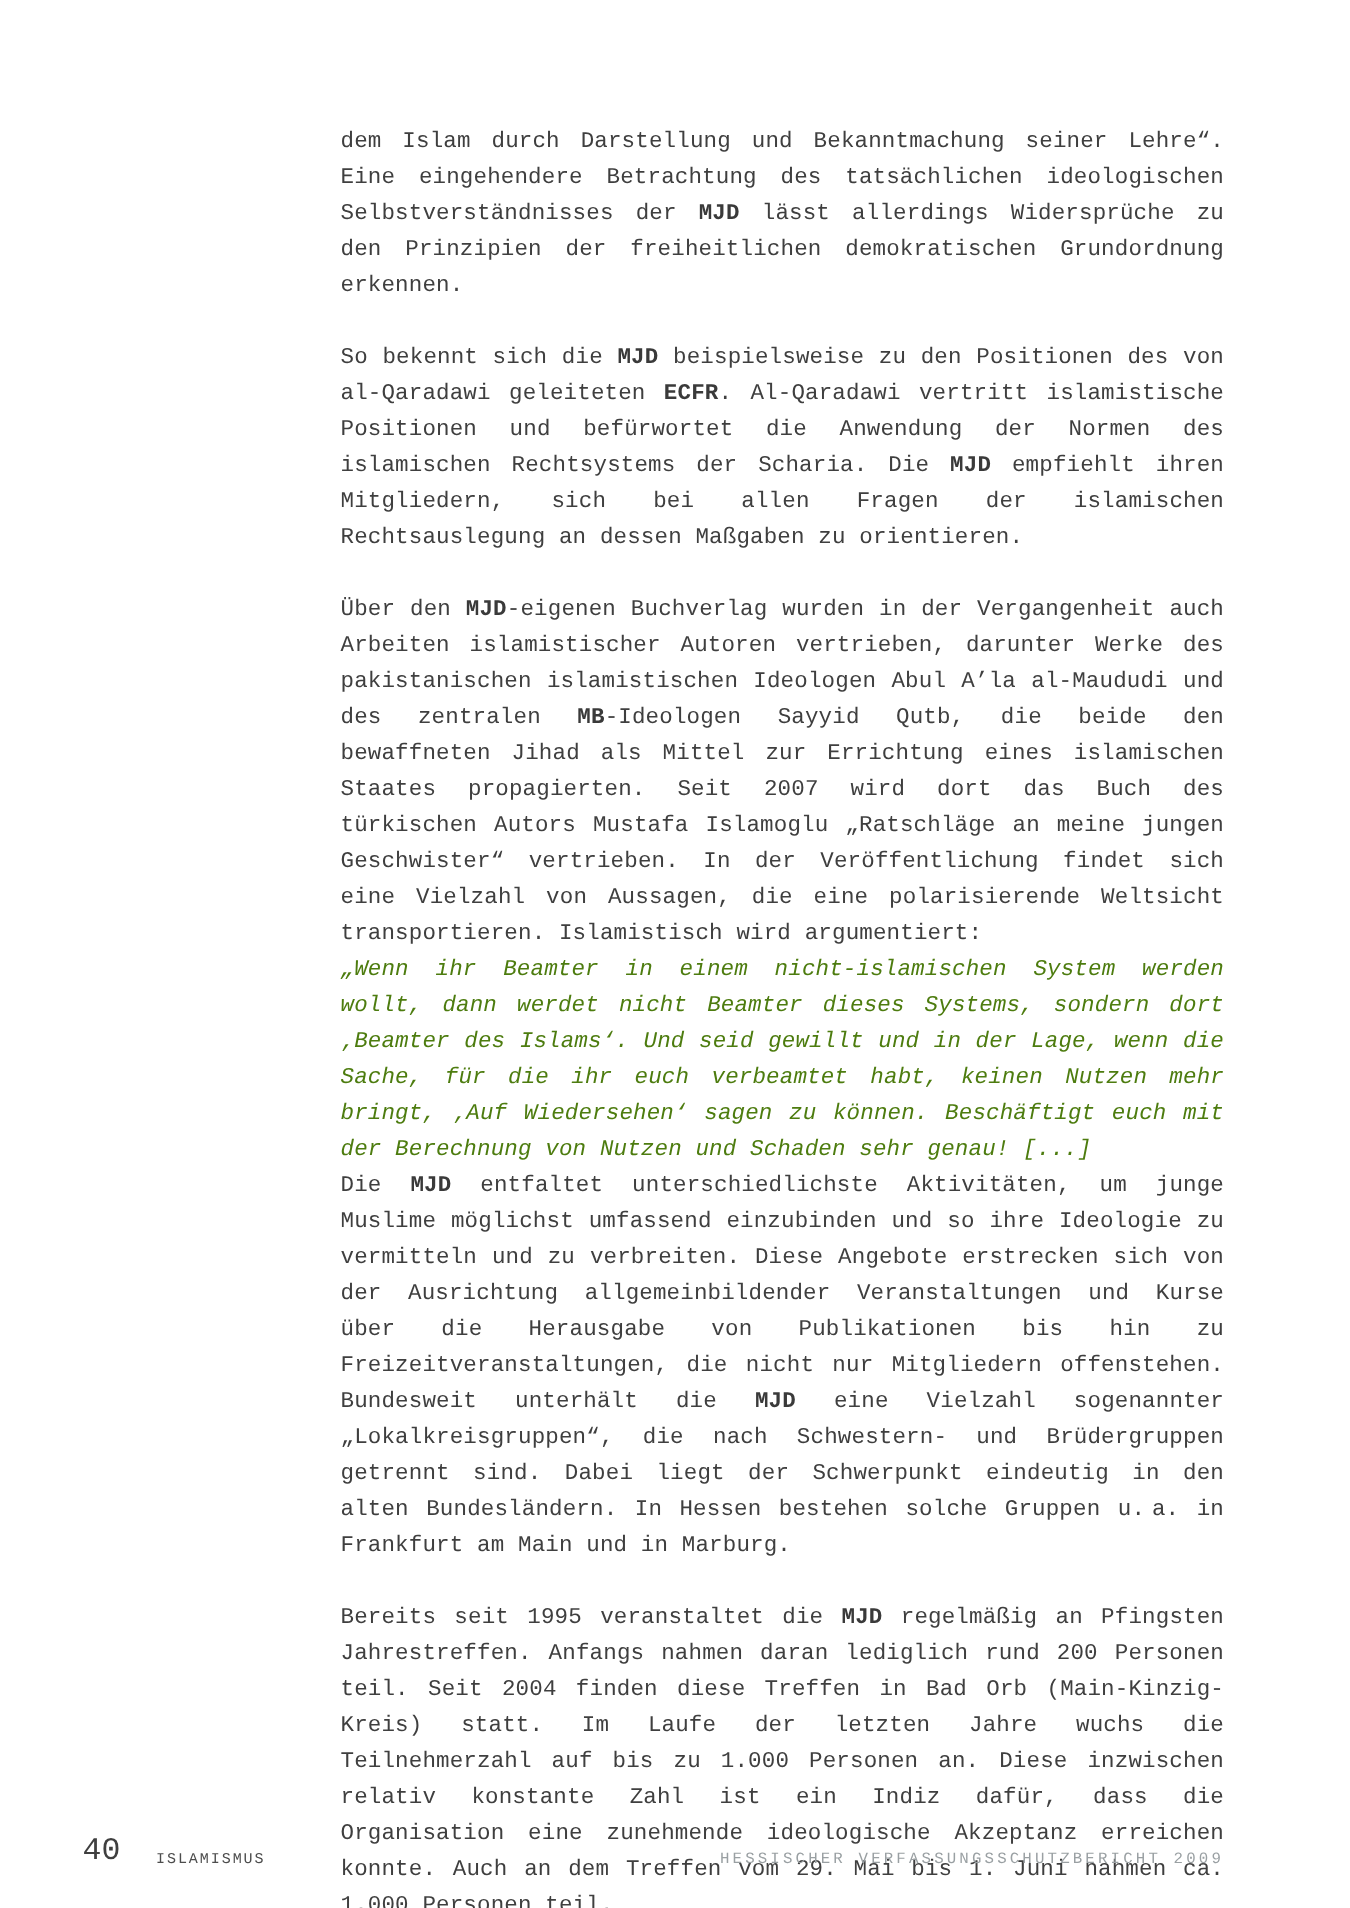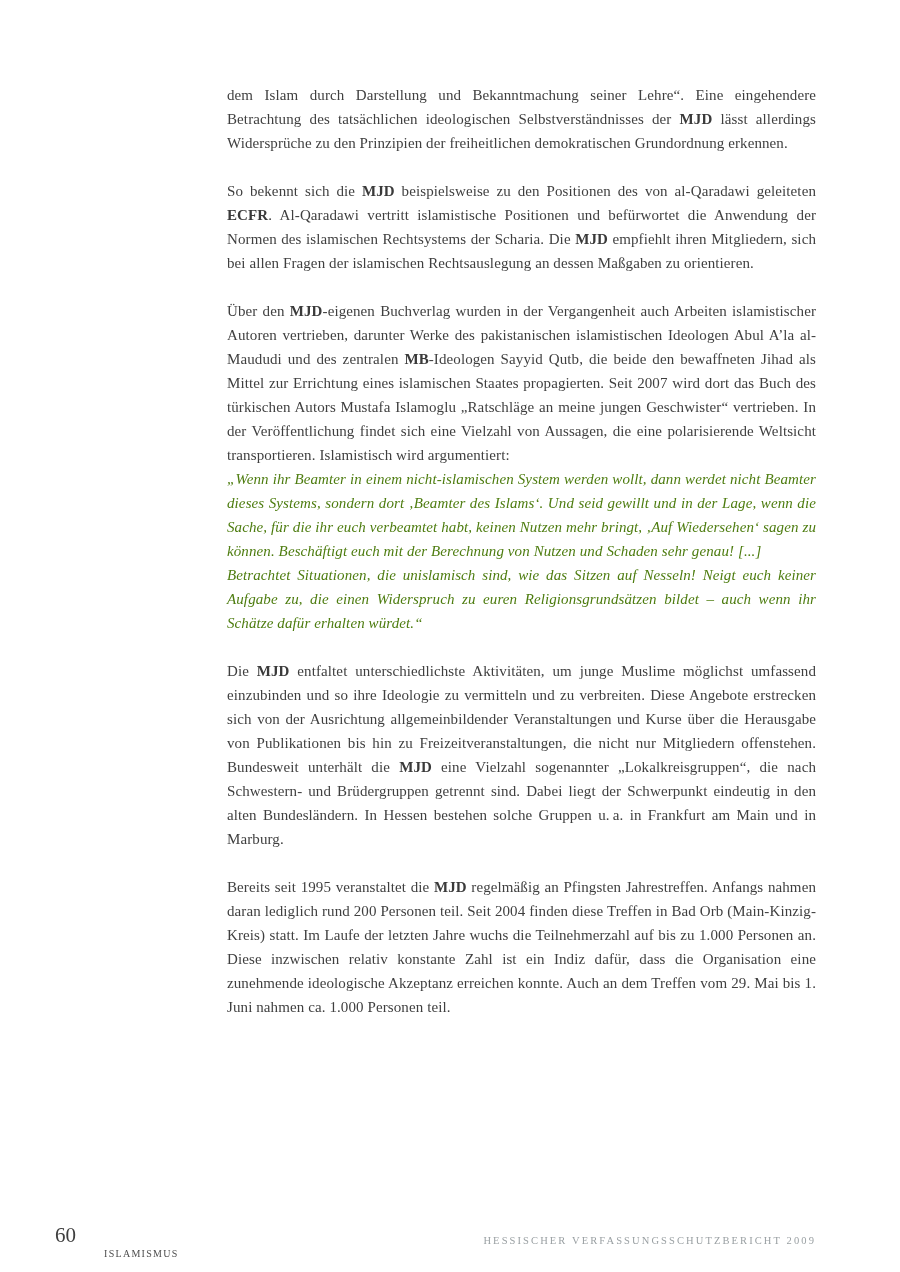--- a/index.html
+++ b/index.html
@@ -6,21 +6,21 @@
     margin: 0;
     padding: 0;
     background: #ffffff;
   }
   .page {
     position: relative;
     width: 900px;
     height: 1272px;
     background: #ffffff;
     overflow: hidden;
-    font-family: Liberation Serif, serif;
+    font-family: Liberation Mono, monospace;
   }
   .content {
     position: absolute;
     left: 227px;
     top: 83px;
     width: 589px;
     color: #3f3f3f;
     font-size: 15px;
     line-height: 24px;
     text-align: justify;
@@ -60,21 +60,20 @@
     line-height: 24px;
   }
   .section-label {
     position: absolute;
     left: 104px;
     top: 17px;
     font-size: 10px;
     letter-spacing: 1.3px;
     color: #4d4d4d;
     line-height: 12px;
-    margin-top: 13px;
   }
   .report-title {
     position: absolute;
     right: 84px;
     top: 16px;
     font-size: 10.5px;
     letter-spacing: 2.1px;
     color: #9aa0a3;
     line-height: 13px;
     text-align: center;
@@ -84,24 +83,23 @@
 <body>
 
 <div class="page">
 
   <main class="content" id="content">
 
   <p class="body">dem Islam durch Darstellung und Bekanntmachung seiner Lehre“. Eine eingehendere Betrachtung des tatsächlichen ideologischen Selbstverständnisses der <strong>MJD</strong> lässt allerdings Widersprüche zu den Prinzipien der freiheitlichen demokratischen Grundordnung erkennen.</p>
       <p class="body">So bekennt sich die <strong>MJD</strong> beispielsweise zu den Positionen des von al-Qaradawi geleiteten <strong>ECFR</strong>. Al-Qaradawi vertritt islamistische Positionen und befürwortet die Anwendung der Normen des islamischen Rechtsystems der Scharia. Die <strong>MJD</strong> empfiehlt ihren Mitgliedern, sich bei allen Fragen der islamischen Rechtsauslegung an dessen Maßgaben zu orientieren.</p>
       <p class="body no-gap">Über den <strong>MJD</strong>-eigenen Buchverlag wurden in der Vergangenheit auch Arbeiten islamistischer Autoren vertrieben, darunter Werke des pakistanischen islamistischen Ideologen Abul A’la al-Maududi und des zentralen <strong>MB</strong>-Ideologen Sayyid Qutb, die beide den bewaffneten Jihad als Mittel zur Errichtung eines islamischen Staates propagierten. Seit 2007 wird dort das Buch des türkischen Autors Mustafa Islamoglu „Ratschläge an meine jungen Geschwister“ vertrieben. In der Veröffentlichung findet sich eine Vielzahl von Aussagen, die eine polarisierende Weltsicht transportieren. Islamistisch wird argumentiert:</p>
       <p class="quote no-gap">„Wenn ihr Beamter in einem nicht-islamischen System werden wollt, dann werdet nicht Beamter dieses Systems, sondern dort ‚Beamter des Islams‘. Und seid gewillt und in der Lage, wenn die Sache, für die ihr euch verbeamtet habt, keinen Nutzen mehr bringt, ‚Auf Wiedersehen‘ sagen zu können. Beschäftigt euch mit der Berechnung von Nutzen und Schaden sehr genau! [...]</p>
-      <p class="quote">Betrachtet Situationen, die unislamisch sind, wie das Sitzen auf Nesseln! Neigt euch keiner Aufgabe zu, die einen Widerspruch zu euren Religionsgrundsätzen bildet – auch wenn ihr Schätze dafür erhalten würdet.“</p>
       <p class="body">Die <strong>MJD</strong> entfaltet unterschiedlichste Aktivitäten, um junge Muslime möglichst umfassend einzubinden und so ihre Ideologie zu vermitteln und zu verbreiten. Diese Angebote erstrecken sich von der Ausrichtung allgemeinbildender Veranstaltungen und Kurse über die Herausgabe von Publikationen bis hin zu Freizeitveranstaltungen, die nicht nur Mitgliedern offenstehen. Bundesweit unterhält die <strong>MJD</strong> eine Vielzahl sogenannter „Lokalkreisgruppen“, die nach Schwestern- und Brüdergruppen getrennt sind. Dabei liegt der Schwerpunkt eindeutig in den alten Bundesländern. In Hessen bestehen solche Gruppen u. a. in Frankfurt am Main und in Marburg.</p>
       <p class="body">Bereits seit 1995 veranstaltet die <strong>MJD</strong> regelmäßig an Pfingsten Jahrestreffen. Anfangs nahmen daran lediglich rund 200 Personen teil. Seit 2004 finden diese Treffen in Bad Orb (Main-Kinzig-Kreis) statt. Im Laufe der letzten Jahre wuchs die Teilnehmerzahl auf bis zu 1.000 Personen an. Diese inzwischen relativ konstante Zahl ist ein Indiz dafür, dass die Organisation eine zunehmende ideologische Akzeptanz erreichen konnte. Auch an dem Treffen vom 29. Mai bis 1. Juni nahmen ca. 1.000 Personen teil.</p>
     </main>
 
   <footer class="footer">
-    <div class="page-number">60</div>
+    <div class="page-number">40</div>
     <div class="section-label">ISLAMISMUS</div>
     <div class="report-title">HESSISCHER VERFASSUNGSSCHUTZBERICHT 2009</div>
   </footer>
 
 </div>
 
 </body></html>

